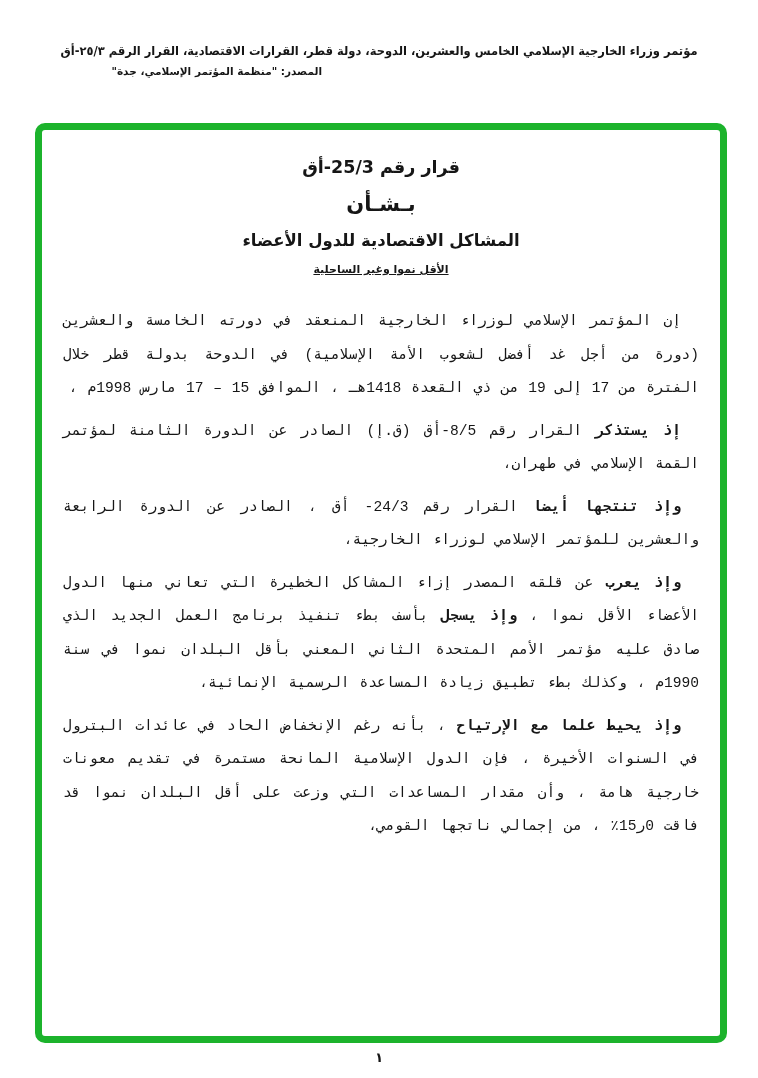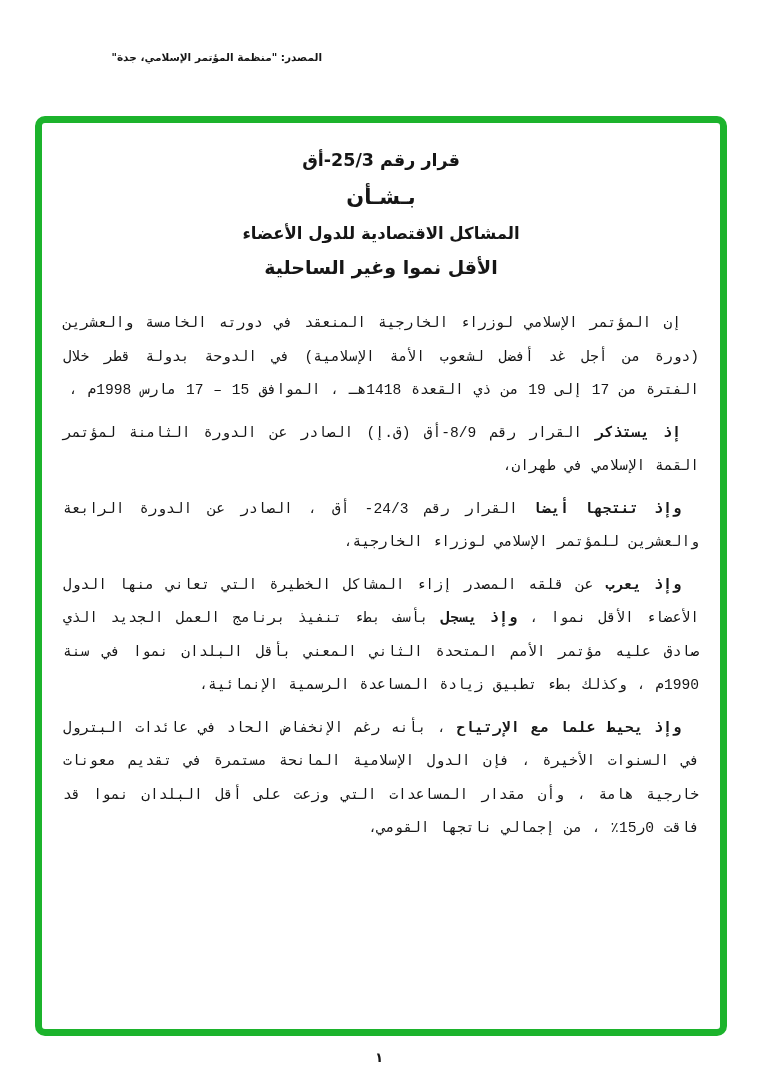--- a/index.html
+++ b/index.html
@@ -14,62 +14,63 @@
   .hdr-l1 {
     font-size:11.5px; font-weight:bold; text-align:center;
     white-space:nowrap; transform:scaleY(1.05);
   }
   .hdr-l2 {
     font-size:10.5px; font-weight:bold; text-align:right;
     padding-right:436px; margin-top:7px; white-space:nowrap;
   }
   
   .frame {
-    position:absolute; left:35px; top:116px;
+    position:absolute; left:35px; top:123px;
     width:692px; height:920px; box-sizing:border-box;
     border:7px solid #1cb32c; border-radius:10px;
     padding:21px 21px 0 21px; direction:rtl;
     background:#ffffff;
   }
   .title-block { text-align:center; font-weight:bold; direction:rtl; }
   .title-1 { font-size:17.5px; margin:6px 0 15px; }
   .title-2 { font-size:21px;   margin:0 0 15px; letter-spacing:1px; }
   .title-3 { font-size:16.5px; margin:0 0 13px;text-align:center; }
-  .title-4 { font-size:19px; margin:0; }
+  .title-4 { font-size:11px; margin:0;text-decoration:underline; }
   .body-text { margin-top:29px; }
   .body-text p {
     font-size:14.6px; line-height:33.5px;
     text-align:justify; text-align-last:auto;
     text-indent:18px; margin:0 0 9px 0;
     word-spacing:1px;
     font-family:Liberation Mono, monospace;
   }
   .lead { font-weight:bold; font-size:15px; }
   
   .pageno {
     position:absolute; bottom:13px; left:0; right:0;
     text-align:center; font-size:13.5px; font-weight:bold;
   }
 </style>
 </head>
 <body style="color: rgb(22, 22, 22);">
 
 <div class="hdr">
+  <div class="hdr-l1">مؤتمر وزراء الخارجية الإسلامي الخامس والعشرين، الدوحة، دولة قطر، القرارات الاقتصادية، القرار الرقم ٢٥/٣-أق</div>
   <div class="hdr-l2">المصدر:  "منظمة المؤتمر الإسلامي، جدة"</div>
 </div>
 
 <div class="frame" style="border-color: rgb(28, 179, 44);">
   <div class="title-block">
     <div class="title-1">قرار رقم 25/3-أق</div>
     <div class="title-2">بـشـأن</div>
     <div class="title-3">المشاكل الاقتصادية للدول الأعضاء</div>
     <div class="title-4">الأقل نموا وغير الساحلية</div>
   </div>
   <div class="body-text">
       <p><span>إن المؤتمر الإسلامي لوزراء الخارجية المنعقد في دورته الخامسة والعشرين (دورة من أجل غد أفضل لشعوب الأمة الإسلامية) في الدوحة بدولة قطر خلال الفترة من 17 إلى 19 من ذي القعدة 1418هـ ، الموافق 15 – 17 مارس 1998م ،</span></p>
-      <p><span class="lead">إذ يستذكر</span><span> القرار رقم 8/9-أق (ق.إ) الصادر عن الدورة الثامنة لمؤتمر القمة الإسلامي في طهران،</span></p>
+      <p><span class="lead">إذ يستذكر</span><span> القرار رقم 8/5-أق (ق.إ) الصادر عن الدورة الثامنة لمؤتمر القمة الإسلامي في طهران،</span></p>
       <p><span class="lead">وإذ تنتجها أيضا</span><span> القرار رقم 24/3- أق ، الصادر عن الدورة الرابعة والعشرين للمؤتمر الإسلامي لوزراء الخارجية،</span></p>
       <p><span class="lead">وإذ يعرب</span><span> عن قلقه المصدر إزاء المشاكل الخطيرة التي تعاني منها الدول الأعضاء الأقل نموا ، </span><span class="lead">وإذ يسجل</span><span> بأسف بطء تنفيذ برنامج العمل الجديد الذي صادق عليه مؤتمر الأمم المتحدة الثاني المعني بأقل البلدان نموا في سنة 1990م ، وكذلك بطء تطبيق زيادة المساعدة الرسمية الإنمائية،</span></p>
       <p><span class="lead">وإذ يحيط علما مع الإرتياح</span><span> ، بأنه رغم الإنخفاض الحاد في عائدات البترول في السنوات الأخيرة ، فإن الدول الإسلامية المانحة مستمرة في تقديم معونات خارجية هامة ، وأن مقدار المساعدات التي وزعت على أقل البلدان نموا قد فاقت 0ر15٪ ، من إجمالي ناتجها القومي،</span></p>
     </div>
 </div>
 
 <div class="pageno">١</div>
 
 </body></html>

